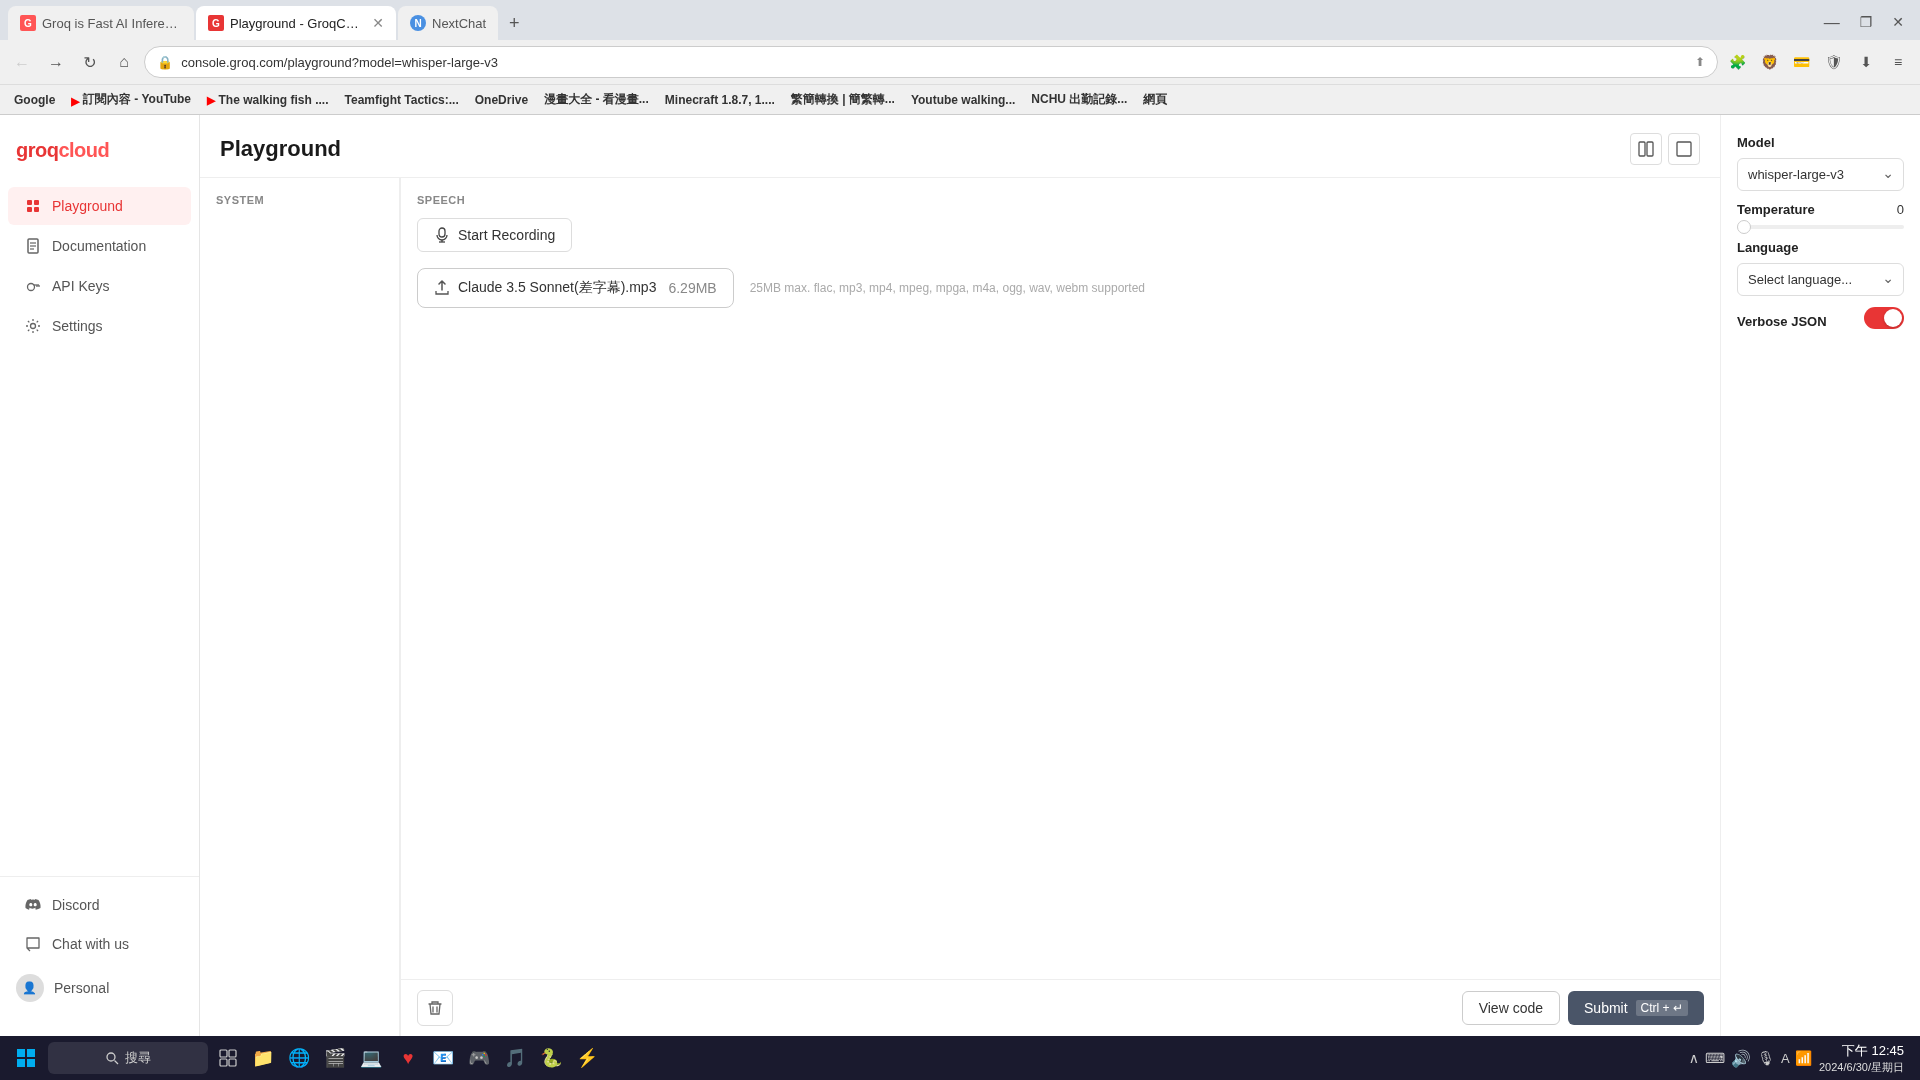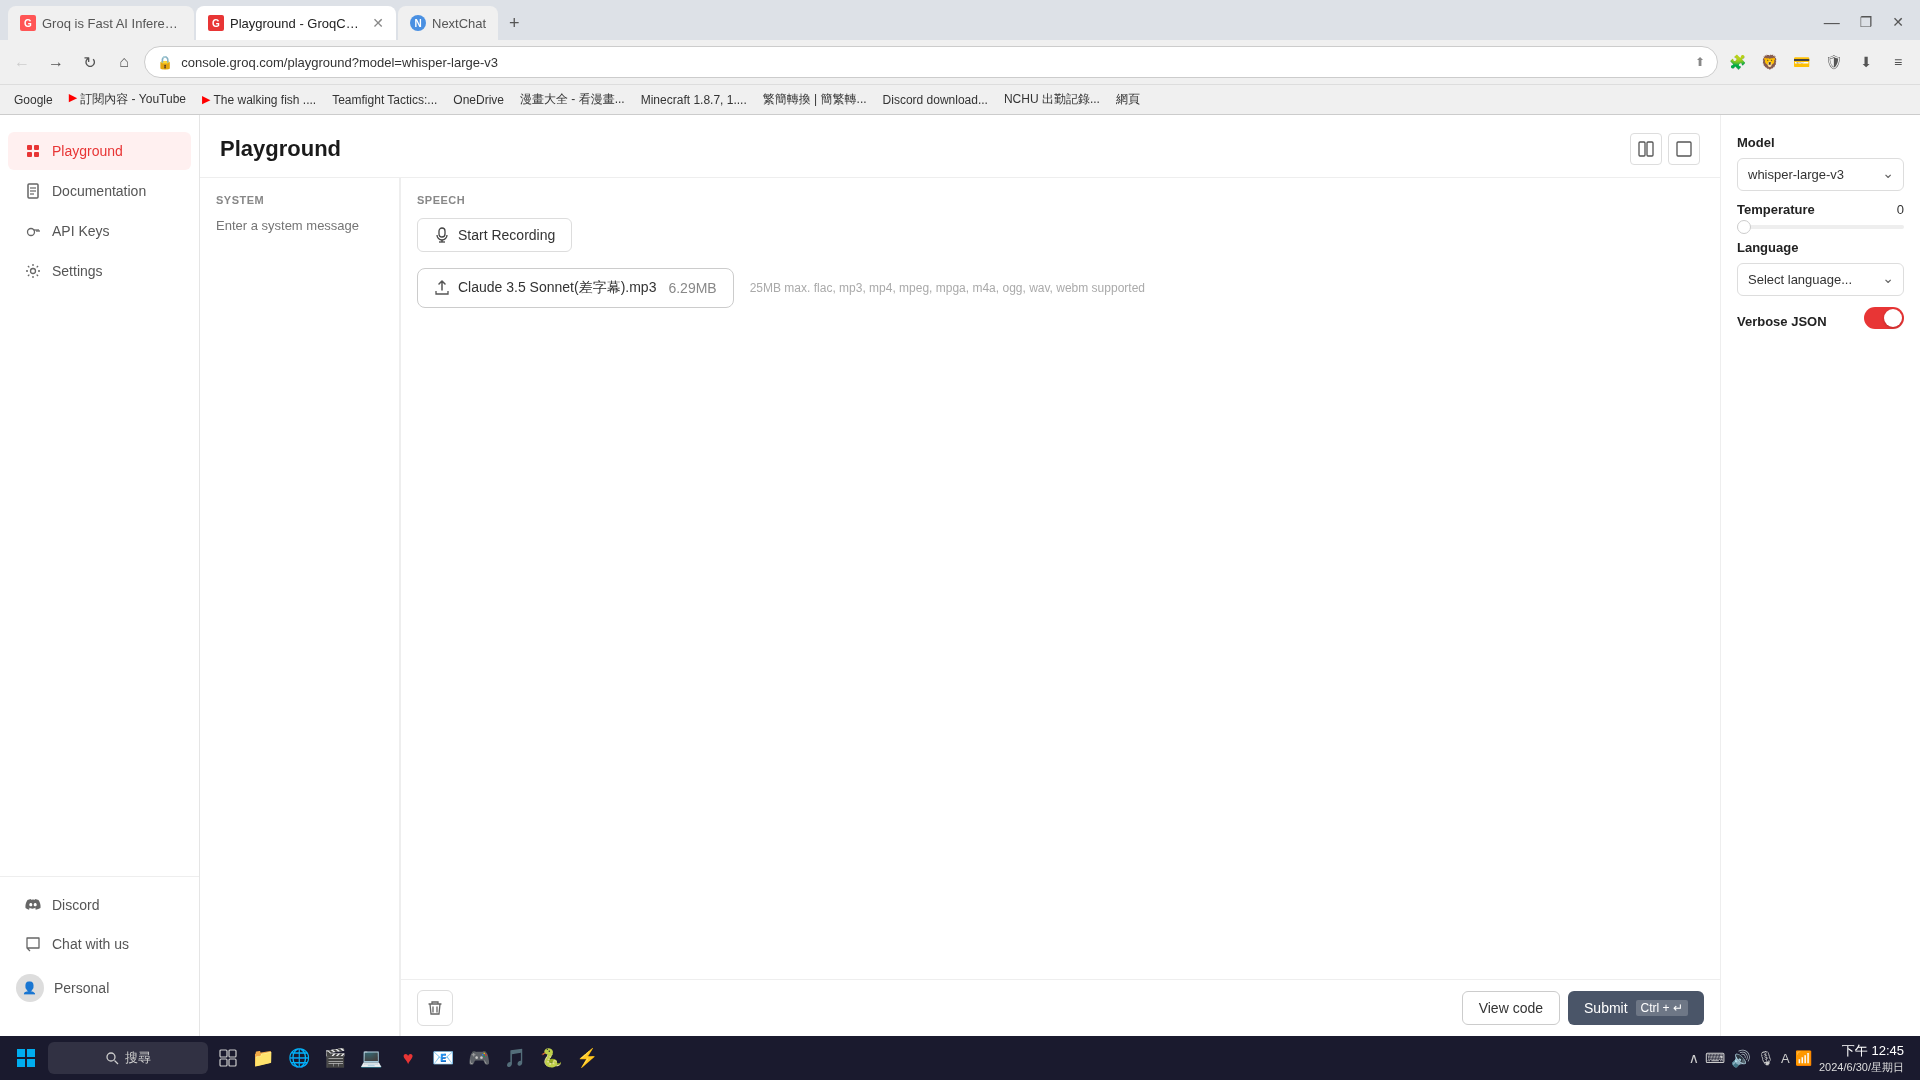--- a/index.html
+++ b/index.html
@@ -14,21 +14,21 @@
     .browser-tab .tab-close { margin-left: 4px; color: #888; font-size: 14px; cursor: pointer; }
     .tab-new { width: 28px; height: 28px; border-radius: 50%; display: flex; align-items: center; justify-content: center; font-size: 18px; color: #555; cursor: pointer; background: none; border: none; }
     .browser-toolbar { display: flex; align-items: center; padding: 6px 8px; gap: 6px; background: #f0f0f0; height: 44px; }
     .nav-btn { width: 28px; height: 28px; border-radius: 50%; border: none; background: none; cursor: pointer; color: #555; font-size: 16px; display: flex; align-items: center; justify-content: center; }
     .nav-btn.disabled { color: #ccc; cursor: default; }
     .address-bar { flex: 1; display: flex; align-items: center; background: #fff; border: 1px solid #ccc; border-radius: 20px; padding: 4px 12px; font-size: 13px; color: #333; height: 32px; gap: 8px; }
     .address-bar .url-text { flex: 1; }
     .toolbar-icons { display: flex; gap: 4px; }
     .toolbar-icon { width: 28px; height: 28px; display: flex; align-items: center; justify-content: center; cursor: pointer; color: #555; font-size: 14px; }
     .bookmarks-bar { display: flex; align-items: center; padding: 3px 8px; gap: 4px; background: #f0f0f0; border-top: 1px solid #ddd; height: 30px; font-size: 12px; overflow: hidden; }
-    .bookmark-item { display: flex; align-items: flex-start; gap: 3px; padding: 2px 6px; border-radius: 3px; cursor: pointer; color: #333; white-space: nowrap; }
+    .bookmark-item { display: flex; align-items: flex-end; gap: 3px; padding: 2px 6px; border-radius: 3px; cursor: pointer; color: #333; white-space: nowrap; font-weight: bold; }
 
     
     .app-container { display: flex; flex: 1; overflow: hidden; }
 
     
     .sidebar { width: 200px; background: #fff; border-right: 1px solid #e5e5e5; display: flex; flex-direction: column; padding: 16px 0; }
     .logo { padding: 8px 16px 24px; }
     .logo-text { font-size: 20px; font-weight: 700; color: #222; letter-spacing: -0.5px; }
     .logo-text span { color: #f55; }
     .nav-item { display: flex; align-items: center; gap: 10px; padding: 10px 16px; cursor: pointer; color: #555; font-size: 14px; border-radius: 6px; margin: 1px 8px; }
@@ -145,34 +145,39 @@
     <div class="bookmark-item">
         <span>漫畫大全 - 看漫畫...</span>
       </div>
     <div class="bookmark-item">
         <span>Minecraft 1.8.7, 1....</span>
       </div>
     <div class="bookmark-item">
         <span>繁簡轉換 | 簡繁轉...</span>
       </div>
     <div class="bookmark-item">
-        <span>Discord download...</span>
+        <span>Youtube walking...</span>
       </div>
     <div class="bookmark-item">
         <span>NCHU 出勤記錄...</span>
       </div>
     <div class="bookmark-item">
         <span>網頁</span>
       </div>
   </div>
 </div>
 
 <div class="app-container">
 
   <div class="sidebar">
+    <div class="logo">
+      <div class="logo-text">
+        <span style="color:#e83535;">groq</span><span>cloud</span>
+      </div>
+    </div>
 
     <div class="nav-item active">
       <div class="nav-icon">
         <svg width="16" height="16" viewBox="0 0 16 16" fill="none">
             <rect x="2" y="2" width="5" height="5" rx="1" fill="#e83535"></rect>
             <rect x="9" y="2" width="5" height="5" rx="1" fill="#e83535"></rect>
             <rect x="2" y="9" width="5" height="5" rx="1" fill="#e83535"></rect>
             <rect x="9" y="9" width="5" height="5" rx="1" fill="#e83535"></rect>
           </svg>
       </div>
@@ -252,21 +257,20 @@
               <rect x="1" y="1" width="14" height="14" rx="1" stroke="#555" stroke-width="1.3"></rect>
             </svg>
         </button>
       </div>
     </div>
 
     <div style="display:flex;flex:1;overflow:hidden;border-top:1px solid #eee;">
 
       <div class="system-panel">
         <div class="panel-label">SYSTEM</div>
-        <textarea class="system-textarea" placeholder="Enter a system message" style=""></textarea>
       </div>
 
       <div style="flex:1;display:flex;flex-direction:column;border-left:1px solid #eee;">
         <div style="padding:16px 16px 0;">
           <div class="panel-label">SPEECH</div>
           <div style="display:flex;align-items:center;gap:12px;margin-bottom:16px;">
             <button class="record-btn">
               <svg width="16" height="16" viewBox="0 0 16 16" fill="none">
                   <rect x="5" y="1" width="6" height="9" rx="3" stroke="#444" stroke-width="1.3"></rect>
                   <path d="M3 8a5 5 0 0 0 10 0" stroke="#444" stroke-width="1.3" fill="none"></path>

